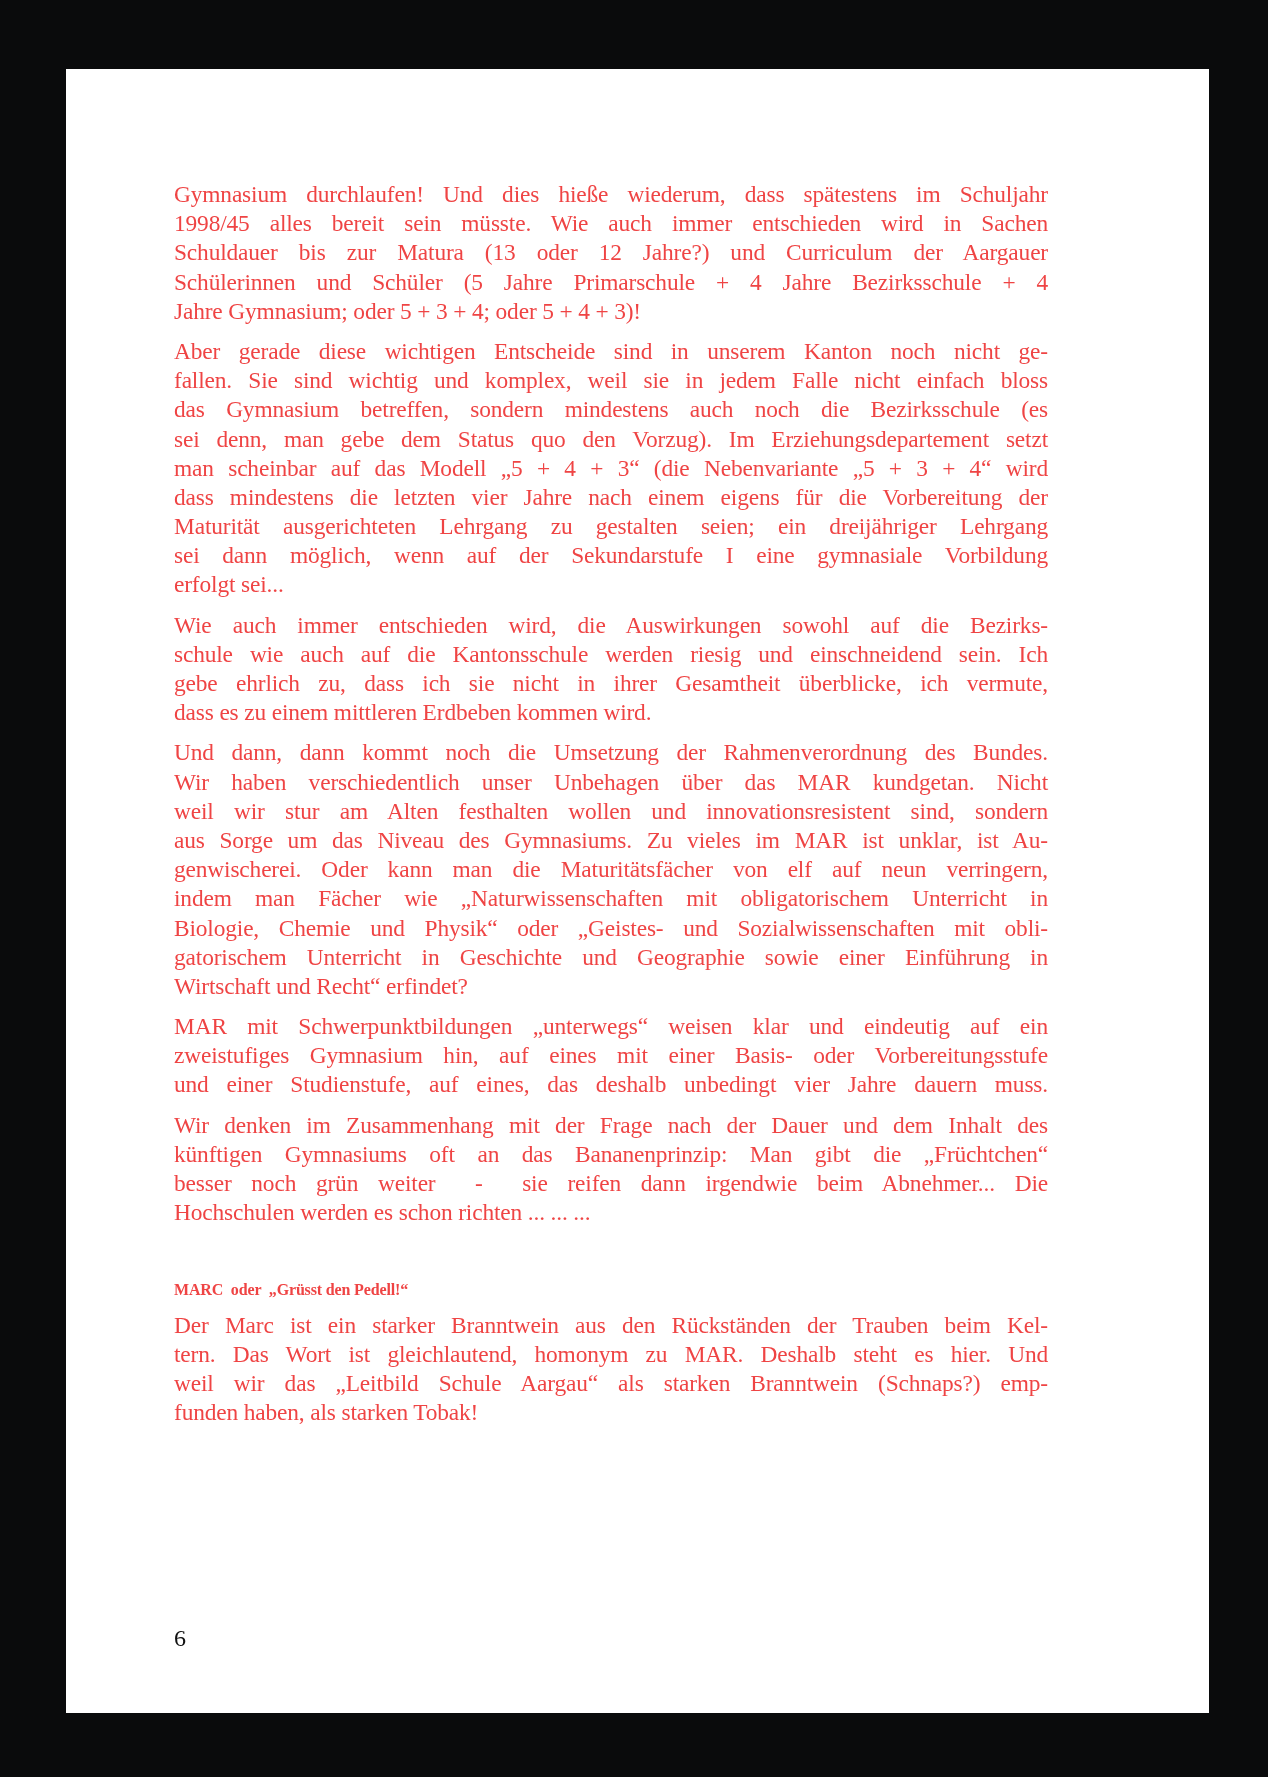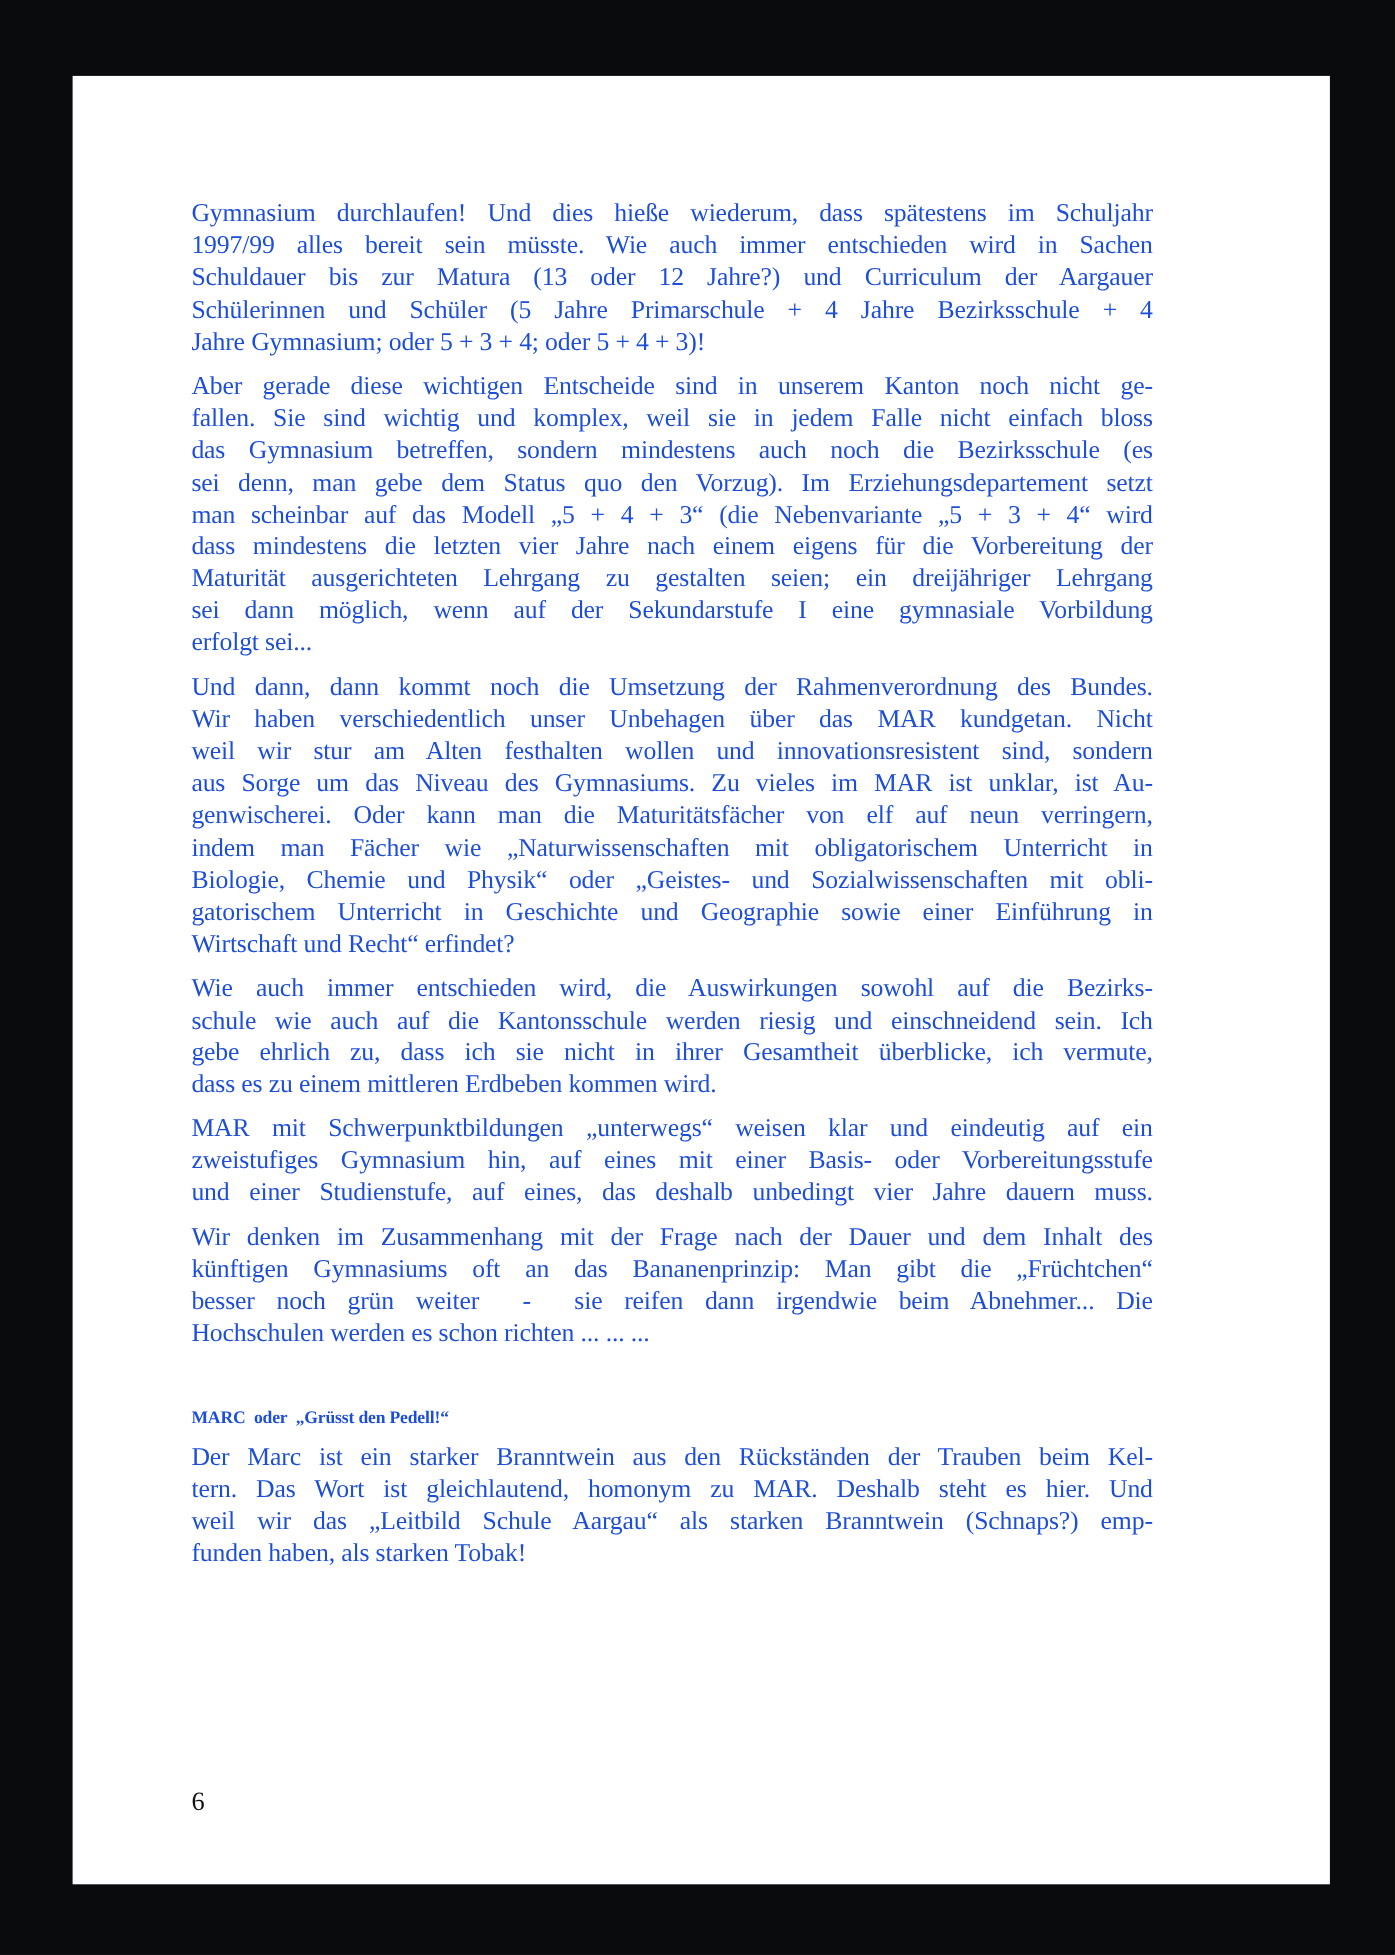--- a/index.html
+++ b/index.html
@@ -24,21 +24,21 @@
       height: 1644px;
       background: #ffffff;
     }
     .content {
       position: absolute;
       left: 108px;
       top: 111px;
       width: 874px;
       font-family: "Liberation Serif", "DejaVu Serif", serif;
       font-size: 23.4px;
-      color: #1d4ed8;
+      color: #ef4444;
       letter-spacing: -0.15px;
     }
     .para {
       margin: 0 0 11px 0;
     }
     .line {
       display: block;
       height: 29.2px;
       line-height: 29.2px;
       text-align: justify;
@@ -74,55 +74,55 @@
   </style>
 </head>
 <body>
 
 <div class="scan">
   <div class="page">
     <div class="content">
 
       <div class="para">
         <span class="line">Gymnasium durchlaufen! Und dies hieße wiederum, dass spätestens im Schuljahr</span>
-        <span class="line">1997/99 alles bereit sein müsste. Wie auch immer entschieden wird in Sachen</span>
+        <span class="line">1998/45 alles bereit sein müsste. Wie auch immer entschieden wird in Sachen</span>
         <span class="line">Schuldauer bis zur Matura (13 oder 12 Jahre?) und Curriculum der Aargauer</span>
         <span class="line">Schülerinnen und Schüler (5 Jahre Primarschule + 4 Jahre Bezirksschule + 4</span>
         <span class="line last">Jahre Gymnasium; oder 5 + 3 + 4; oder 5 + 4 + 3)!</span>
       </div>
 
       <div class="para">
         <span class="line">Aber gerade diese wichtigen Entscheide sind in unserem Kanton noch nicht ge-</span>
         <span class="line">fallen. Sie sind wichtig und komplex, weil sie in jedem Falle nicht einfach bloss</span>
         <span class="line">das Gymnasium betreffen, sondern mindestens auch noch die Bezirksschule (es</span>
         <span class="line">sei denn, man gebe dem Status quo den Vorzug). Im Erziehungsdepartement setzt</span>
         <span class="line">man scheinbar auf das Modell „5 + 4 + 3“ (die Nebenvariante „5 + 3 + 4“ wird</span>
         <span class="line">dass mindestens die letzten vier Jahre nach einem eigens für die Vorbereitung der</span>
         <span class="line">Maturität ausgerichteten Lehrgang zu gestalten seien; ein dreijähriger Lehrgang</span>
         <span class="line">sei dann möglich, wenn auf der Sekundarstufe I eine gymnasiale Vorbildung</span>
         <span class="line last">erfolgt sei...</span>
       </div>
 
       <div class="para">
+        <span class="line">Wie auch immer entschieden wird, die Auswirkungen sowohl auf die Bezirks-</span>
+        <span class="line">schule wie auch auf die Kantonsschule werden riesig und einschneidend sein. Ich</span>
+        <span class="line">gebe ehrlich zu, dass ich sie nicht in ihrer Gesamtheit überblicke, ich vermute,</span>
+        <span class="line last">dass es zu einem mittleren Erdbeben kommen wird.</span>
+      </div>
+
+      <div class="para">
         <span class="line">Und dann, dann kommt noch die Umsetzung der Rahmenverordnung des Bundes.</span>
         <span class="line">Wir haben verschiedentlich unser Unbehagen über das MAR kundgetan. Nicht</span>
         <span class="line">weil wir stur am Alten festhalten wollen und innovationsresistent sind, sondern</span>
         <span class="line">aus Sorge um das Niveau des Gymnasiums. Zu vieles im MAR ist unklar, ist Au-</span>
         <span class="line">genwischerei. Oder kann man die Maturitätsfächer von elf auf neun verringern,</span>
         <span class="line">indem man Fächer wie „Naturwissenschaften mit obligatorischem Unterricht in</span>
         <span class="line">Biologie, Chemie und Physik“ oder „Geistes- und Sozialwissenschaften mit obli-</span>
         <span class="line">gatorischem Unterricht in Geschichte und Geographie sowie einer Einführung in</span>
         <span class="line last">Wirtschaft und Recht“ erfindet?</span>
-      </div>
-
-      <div class="para">
-        <span class="line">Wie auch immer entschieden wird, die Auswirkungen sowohl auf die Bezirks-</span>
-        <span class="line">schule wie auch auf die Kantonsschule werden riesig und einschneidend sein. Ich</span>
-        <span class="line">gebe ehrlich zu, dass ich sie nicht in ihrer Gesamtheit überblicke, ich vermute,</span>
-        <span class="line last">dass es zu einem mittleren Erdbeben kommen wird.</span>
       </div>
 
       <div class="para">
         <span class="line">MAR mit Schwerpunktbildungen „unterwegs“ weisen klar und eindeutig auf ein</span>
         <span class="line">zweistufiges Gymnasium hin, auf eines mit einer Basis- oder Vorbereitungsstufe</span>
         <span class="line">und einer Studienstufe, auf eines, das deshalb unbedingt vier Jahre dauern muss.</span>
       </div>
 
       <div class="para">
         <span class="line">Wir denken im Zusammenhang mit der Frage nach der Dauer und dem Inhalt des</span>

